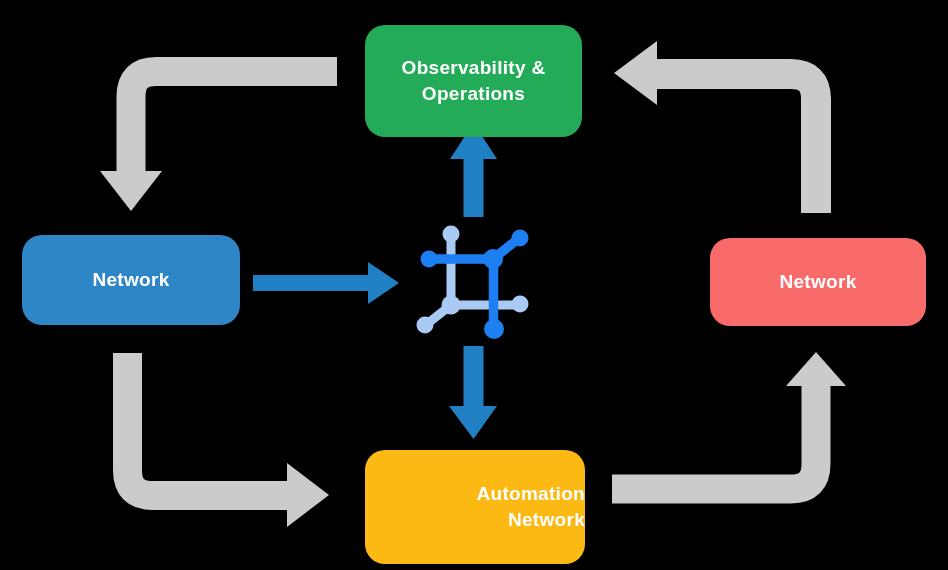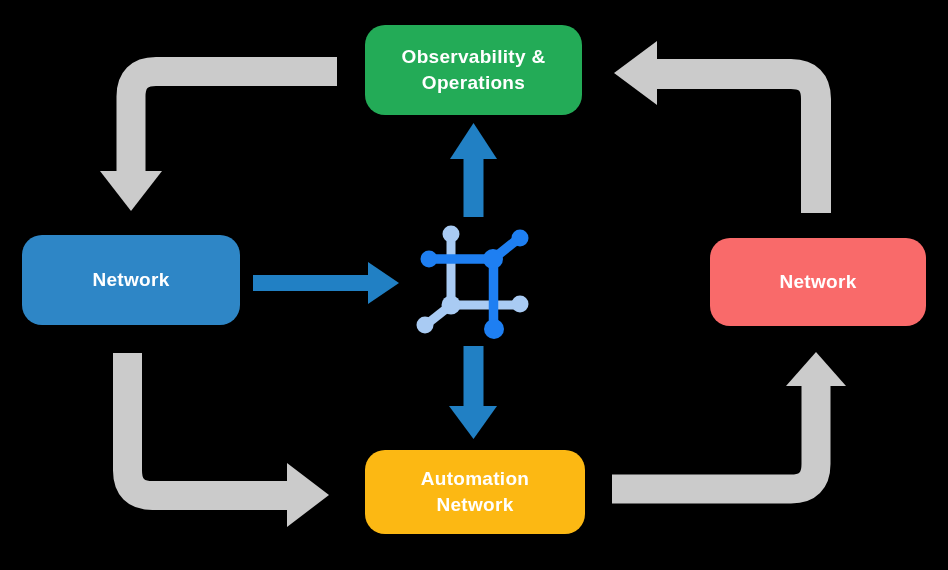--- a/index.html
+++ b/index.html
@@ -26,24 +26,24 @@
     flex-direction: column;
     align-items: center;
     justify-content: center;
     text-align: center;
     color: #fff;
     font-size: 19px;
     font-weight: bold;
     letter-spacing: 0.3px;
     line-height: 26px;
   }
-  .node-observability { left: 365px; top: 25px;  width: 217px; height: 90px; }
+  .node-observability { left: 365px; top: 25px;  width: 217px; height: 112px; }
   .node-operations    { left: 22px;  top: 235px; width: 218px; height: 90px; }
   .node-infrastructure{ left: 710px; top: 238px; width: 216px; height: 88px; }
-  .node-automation    { left: 365px; top: 450px; width: 220px; height: 84px; }
+  .node-automation    { left: 365px; top: 450px; width: 220px; height: 114px; align-items: flex-end; }
   .node span { display: block; }
 </style>
 </head>
 <body>
 
 <div class="canvas">
 
   <svg class="layer" viewBox="0 0 948 570" aria-hidden="true">
 
     <g>

